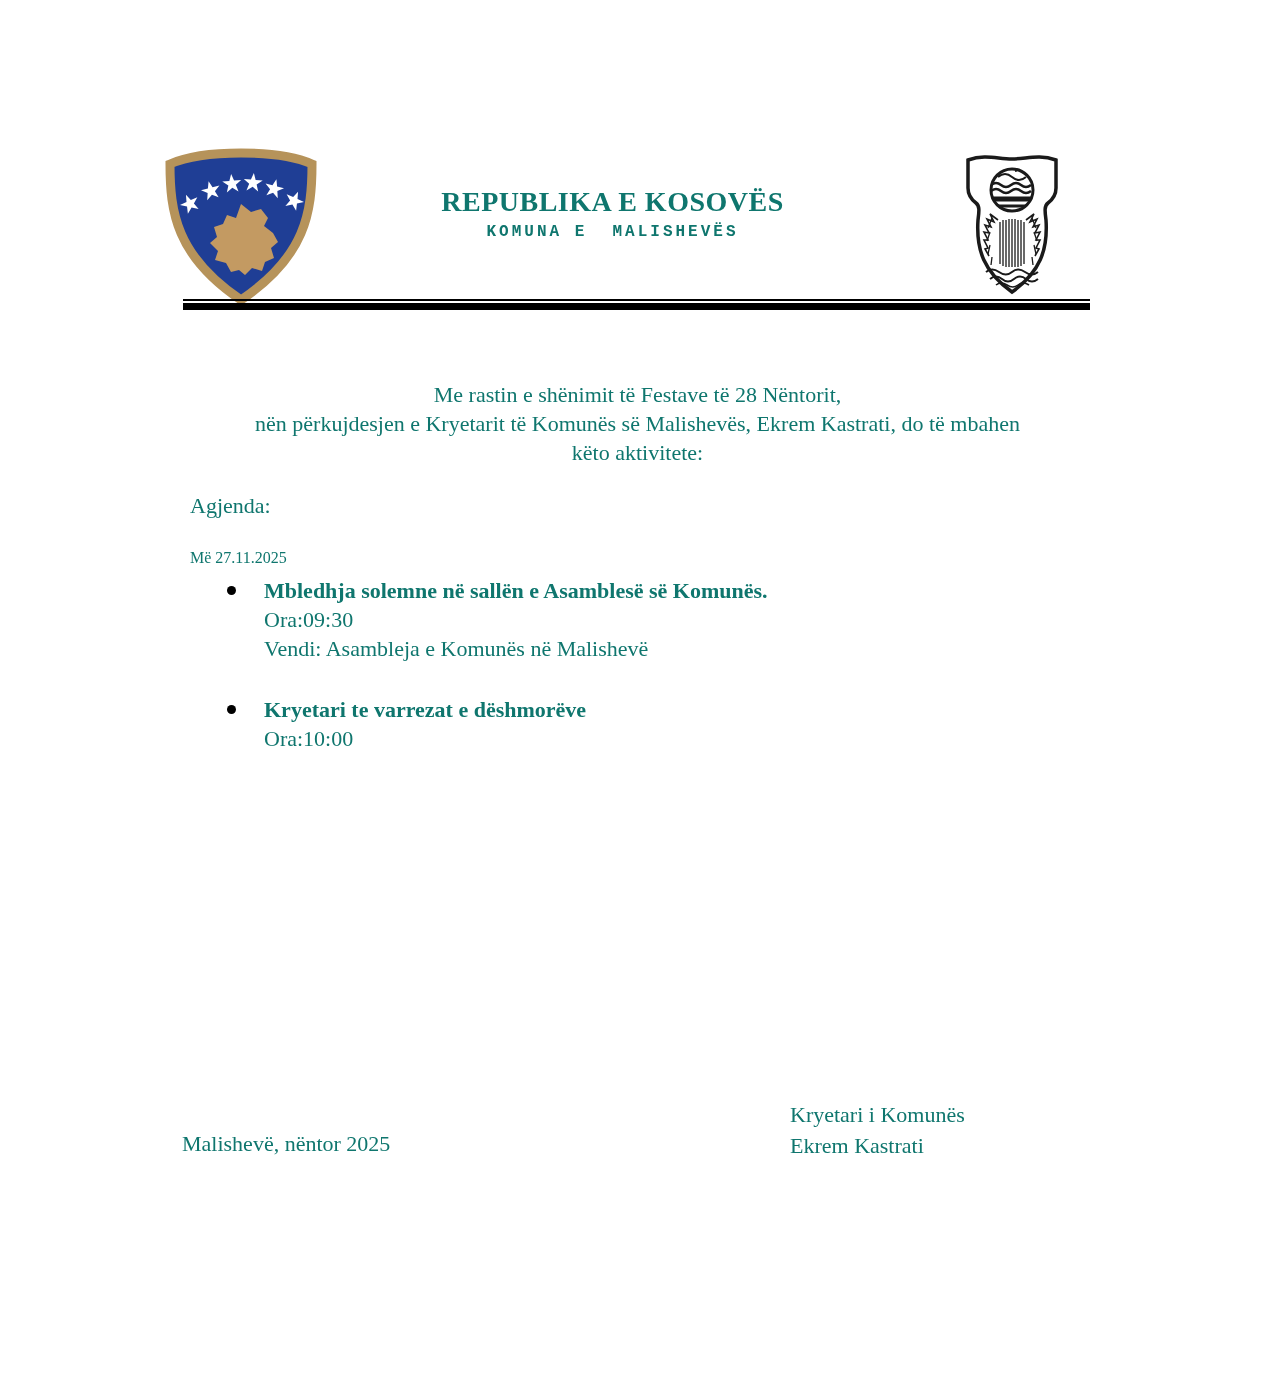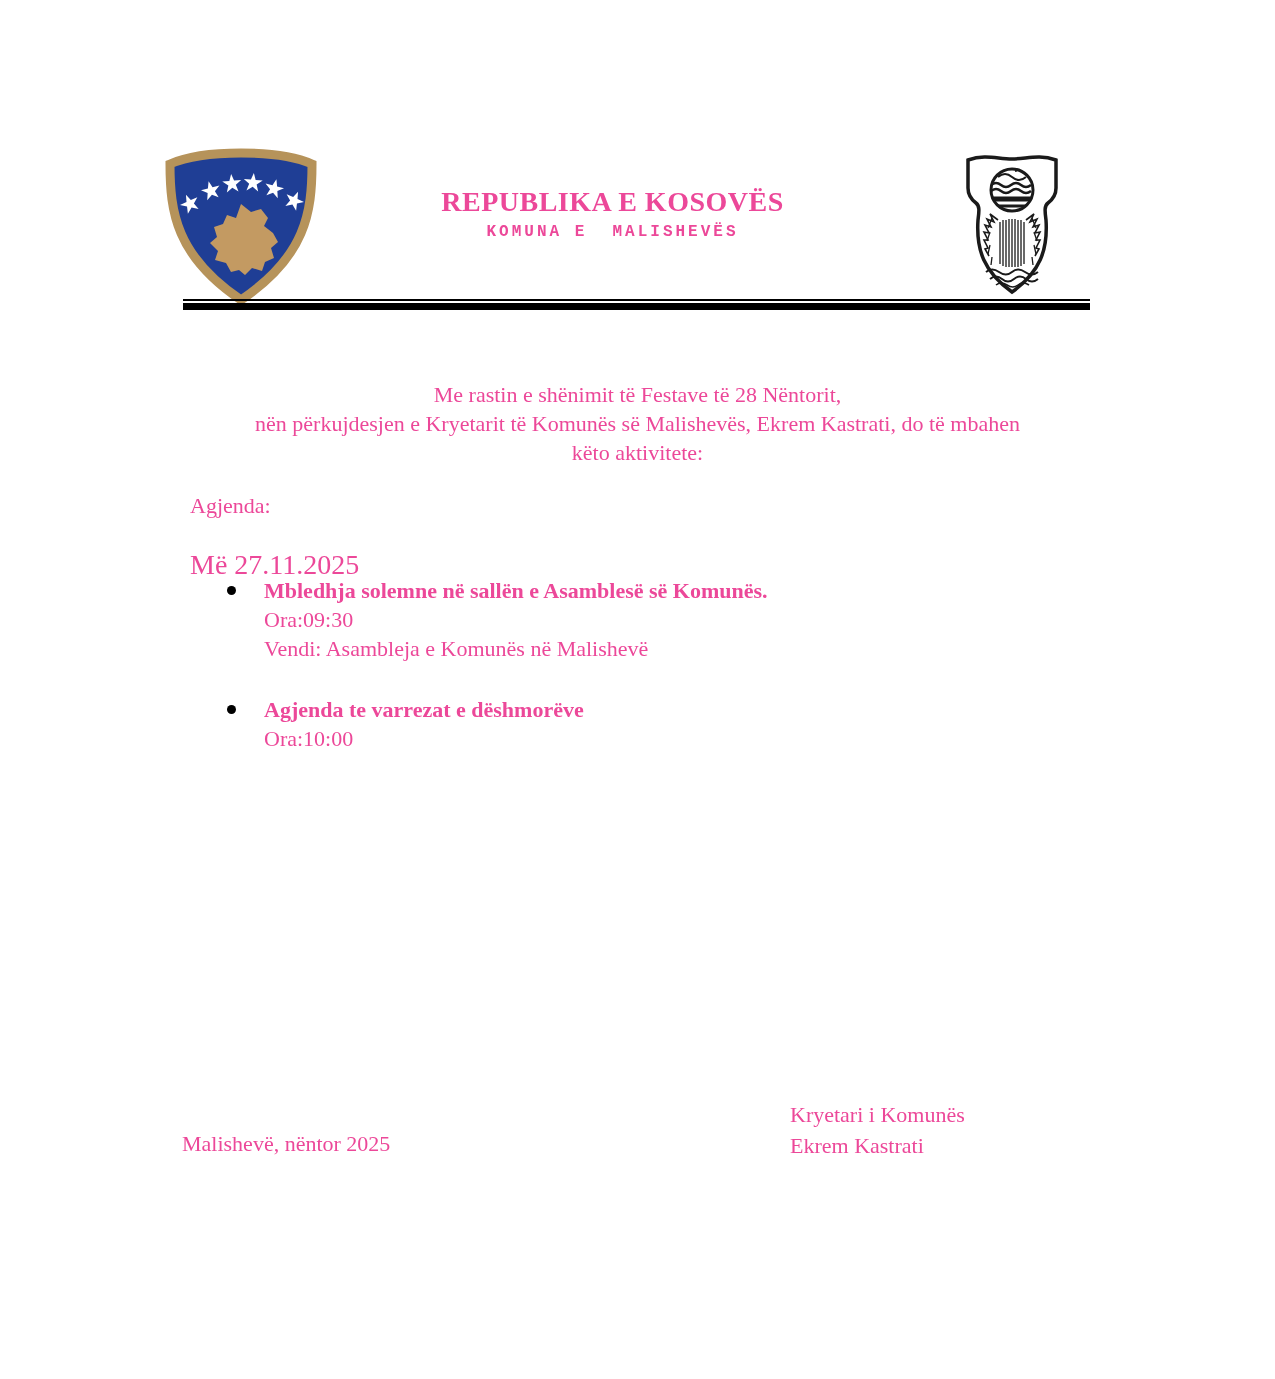--- a/index.html
+++ b/index.html
@@ -2,21 +2,21 @@
 <html><head>
 <meta charset="utf-8">
 <style>
   html, body { margin:0; padding:0; background:#ffffff; }
   .page {
     position:relative;
     width:1275px; height:1237px;
     background:#ffffff;
     margin:0 auto;
     font-family:"Liberation Serif", serif;
-    color:#ec4899;
+    color:#0f766e;
     overflow:hidden;
   }
   
   .kosovo-emblem { position:absolute; left:155px; top:146px; }
   .header-text {
     position:absolute; left:300px; top:186px; width:625px;
     text-align:center;
   }
   .header-title {
     font-size:28px; font-weight:bold; letter-spacing:0.5px;
@@ -35,21 +35,21 @@
   .rule-thin  { height:2px; background:#000; }
   .rule-gap   { height:2px; }
   .rule-thick { height:7px; background:#000; }
 
   
   .intro {
     position:absolute; left:185px; top:380px; width:905px;
     text-align:center; font-size:22px; line-height:29px;
   }
   .agenda-label { position:absolute; left:190px; top:493px; font-size:22px; }
-  .date-line    { position:absolute; left:190px; top:549px; font-size:28px; }
+  .date-line    { position:absolute; left:190px; top:549px; font-size:16px; }
 
   .events { position:absolute; left:225px; top:576px; width:880px; font-size:22px; line-height:29px; }
   .event { margin-bottom:32px; }
   .event-title { position:relative; padding-left:39px; font-weight:bold; }
   .bullet {
     position:absolute; left:2px; top:10px;
     width:9px; height:9px; border-radius:50%;
     background:#000; display:inline-block;
   }
   .event-line { padding-left:39px; }
@@ -136,21 +136,21 @@
         <span class="bullet"></span>
         <span>Mbledhja solemne në sallën e Asamblesë së Komunës.</span>
       </div>
       <div class="event-line">Ora:09:30</div>
       <div class="event-line">Vendi: Asambleja e Komunës në Malishevë</div>
     </div>
 
     <div class="event">
       <div class="event-title">
         <span class="bullet"></span>
-        <span>Agjenda te varrezat e dëshmorëve</span>
+        <span>Kryetari te varrezat e dëshmorëve</span>
       </div>
       <div class="event-line">Ora:10:00</div>
     </div>
 
   </div>
 
   <div class="sig-role">Kryetari i Komunës</div>
   <div class="sig-name">Ekrem Kastrati</div>
   <div class="place-date">Malishevë, nëntor 2025</div>
 

